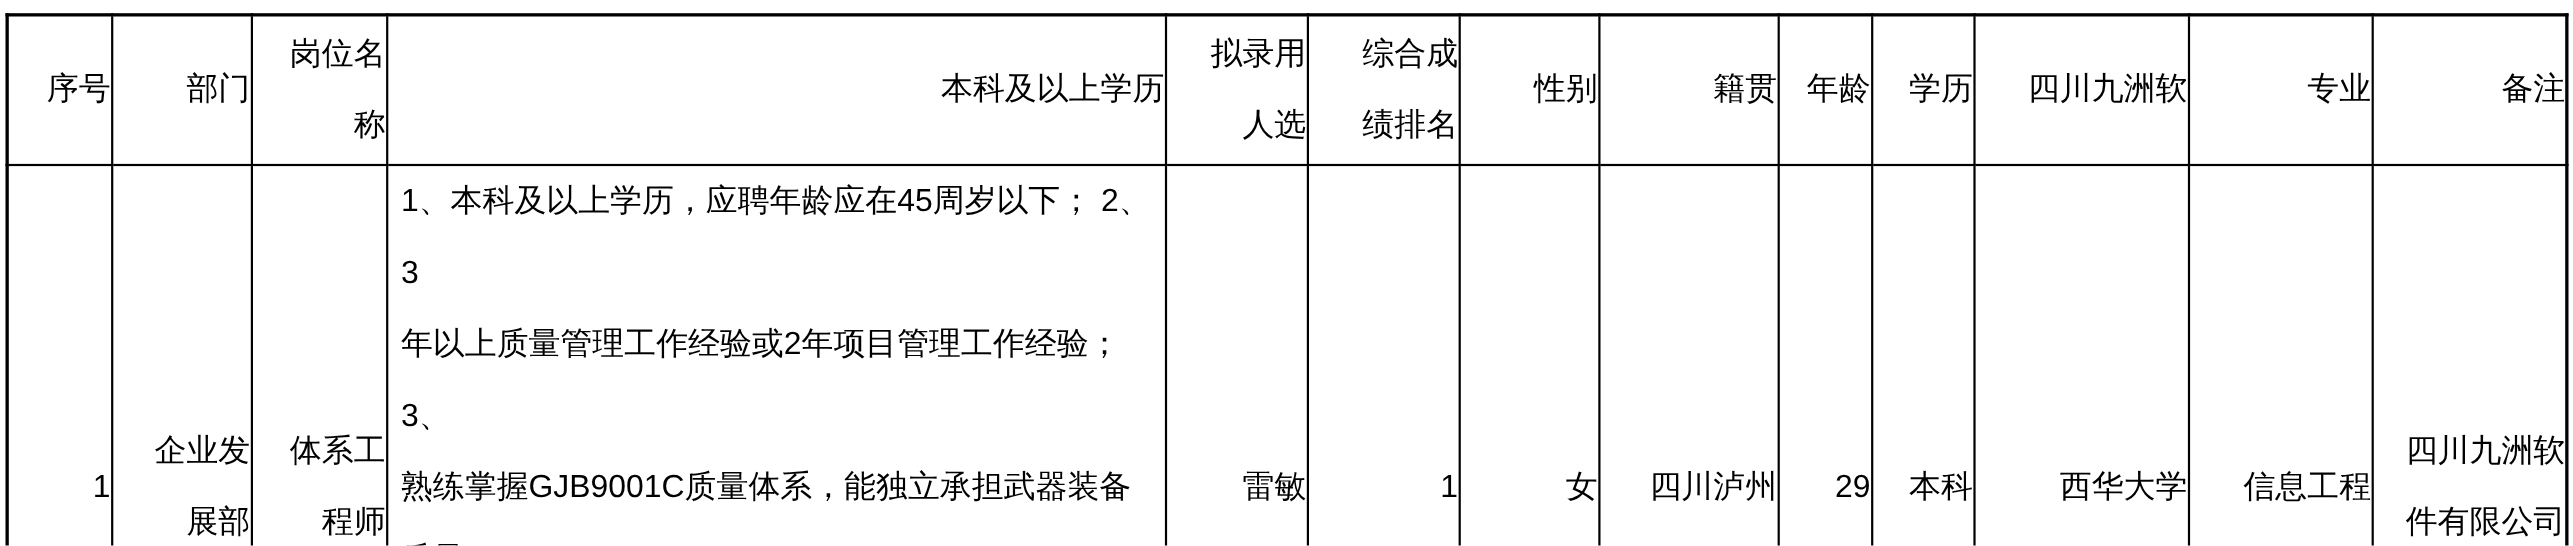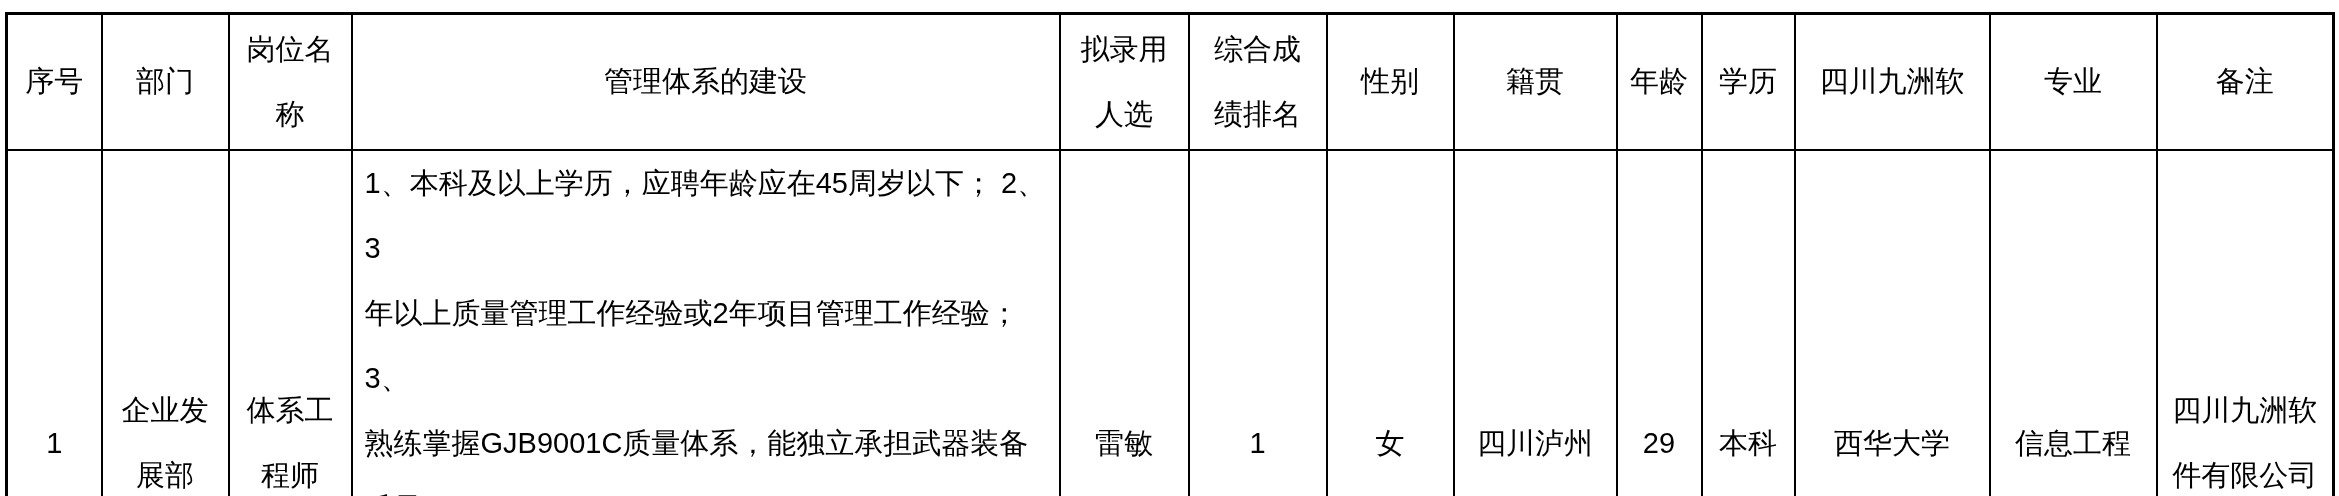--- a/index.html
+++ b/index.html
@@ -30,21 +30,21 @@
     table-layout: fixed;
     border: 3px solid #000000;
     background: #ffffff;
   }
   .doc-table th,
   .doc-table td {
     border: 2px solid #000000;
     font-weight: normal;
     font-size: 29px;
     line-height: 65px;
-    text-align: center;
+    text-align: right;
     vertical-align: middle;
     padding: 0;
     white-space: pre-line;
     overflow: hidden;
     color: #000000;
   }
   .doc-table thead tr { height: 136px; }
   .doc-table tbody tr { height: 340px; }
   .doc-table td.cell-requirements {
     text-align: left;
@@ -70,21 +70,21 @@
       <col style="width:195px">
       <col style="width:167px">
       <col style="width:177px">
     </colgroup>
     <thead>
       <tr>
         <th>序号</th>
         <th>部门</th>
         <th>岗位名
 称</th>
-        <th>管理体系的建设</th>
+        <th>本科及以上学历</th>
         <th>拟录用
 人选</th>
         <th>综合成
 绩排名</th>
         <th>性别</th>
         <th>籍贯</th>
         <th>年龄</th>
         <th>学历</th>
         <th>四川九洲软</th>
         <th>专业</th>

